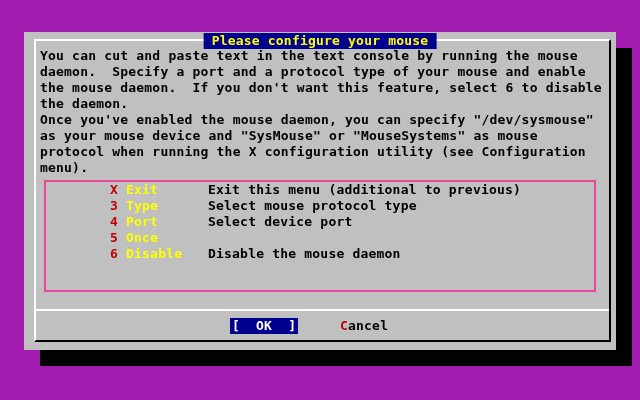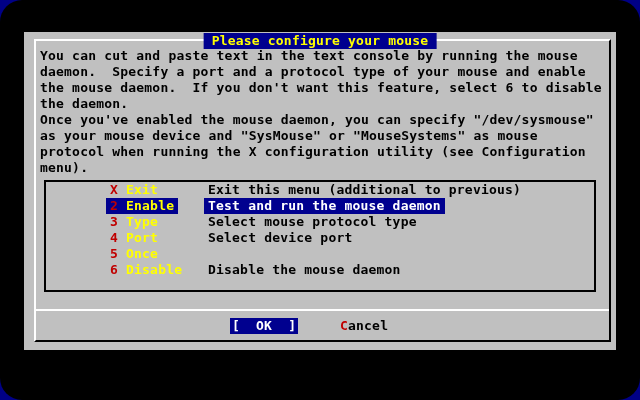--- a/index.html
+++ b/index.html
@@ -3,38 +3,38 @@
 <meta charset="utf-8">
 <style>
   html,body { margin:0; padding:0; }
   body {
     width:640px; height:400px;
     background:#000086;
     font-family:"DejaVu Sans Mono","Liberation Mono",monospace;
     font-size:13px; font-weight:bold; line-height:16px; letter-spacing:0.2px;
     overflow:hidden;
   }
-  .screen { position:relative; width:640px; height:400px; background:#000000;border-radius:22px; }
+  .screen { position:relative; width:640px; height:400px; background:#a21caf; }
   .shadow { position:absolute; left:40px; top:48px; width:592px; height:318px; background:#000000; }
   .dialog { position:absolute; left:24px; top:32px; width:592px; height:318px; background:#c0c0c0; color:#000; }
   .dialog-border {
     position:absolute; left:10px; top:7px; right:5px; bottom:8px;
     border:2px solid;
     border-color:#ffffff #000000 #000000 #ffffff;
   }
   .dialog-title {
     position:absolute; top:1px; left:50%; transform:translateX(-50%);
     height:16px; background:#00008f; color:#ffff00;
     padding:0 8px; white-space:pre; z-index:2;
   }
   .body-text { position:absolute; left:16px; top:16px; }
   .tline { height:16px; white-space:pre; }
   .menu-box {
     position:absolute; left:20px; top:148px; width:548px; height:108px;
-    border:2px solid #000000;
+    border:2px solid #ec4899;
   }
   .menu-row { position:relative; height:16px; }
   .menu-tag { position:absolute; left:60px; padding:0 4px; white-space:pre; }
   .menu-key { color:#c00000; }
   .menu-name { color:#ffff00; margin-left:8px; }
   .menu-desc { position:absolute; left:158px; padding:0 4px; white-space:pre; color:#000; }
   .menu-row.selected .menu-tag { background:#00008f; }
   .menu-row.selected .menu-desc { background:#00008f; color:#ffffff; }
   .btn-separator { position:absolute; left:12px; right:7px; top:277px; height:2px; background:#ffffff; }
   .ok-button {
@@ -67,24 +67,20 @@
       <div class="tline">as your mouse device and "SysMouse" or "MouseSystems" as mouse</div>
       <div class="tline">protocol when running the X configuration utility (see Configuration</div>
       <div class="tline">menu).</div>
     </div>
 
     <div class="menu-box">
       <div class="menu-row">
         <span class="menu-tag"><span class="menu-key">X</span><span class="menu-name">Exit</span></span>
         <span class="menu-desc">Exit this menu (additional to previous)</span>
       </div>
-      <div class="menu-row selected">
-        <span class="menu-tag"><span class="menu-key">2</span><span class="menu-name">Enable</span></span>
-        <span class="menu-desc">Test and run the mouse daemon</span>
-      </div>
       <div class="menu-row">
         <span class="menu-tag"><span class="menu-key">3</span><span class="menu-name">Type</span></span>
         <span class="menu-desc">Select mouse protocol type</span>
       </div>
       <div class="menu-row">
         <span class="menu-tag"><span class="menu-key">4</span><span class="menu-name">Port</span></span>
         <span class="menu-desc">Select device port</span>
       </div>
       <div class="menu-row">
         <span class="menu-tag"><span class="menu-key">5</span><span class="menu-name">Once</span></span>

